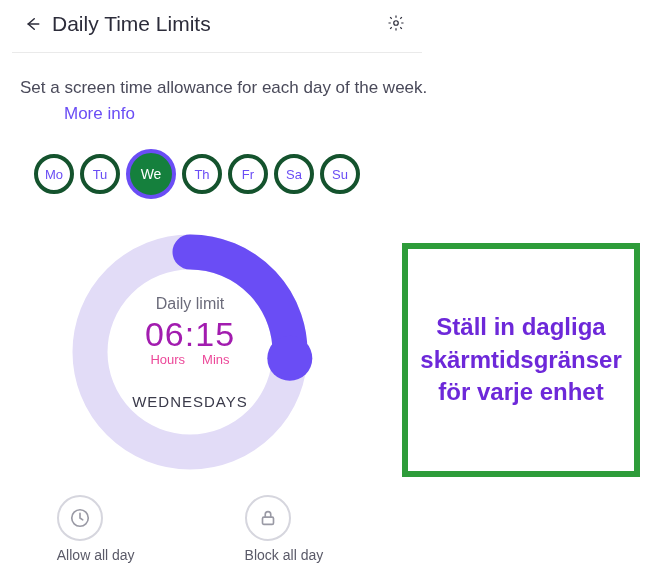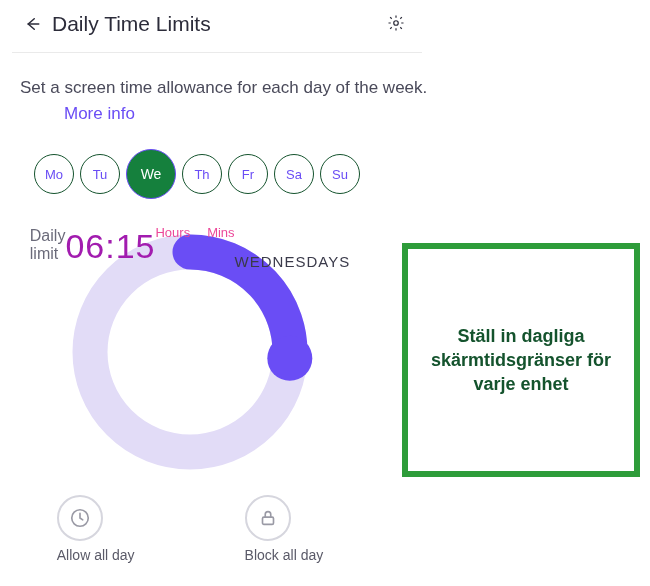--- a/index.html
+++ b/index.html
@@ -59,21 +59,21 @@
     }
     .days-row {
       display: flex;
       gap: 6px;
       padding: 18px 20px 8px 34px;
     }
     .day-chip {
       width: 40px;
       height: 40px;
       border-radius: 50%;
-      border: 1px solid #14532d;
+      border: 4px solid #14532d;
       display: flex;
       align-items: center;
       justify-content: center;
       font-size: 13px;
       font-weight: 500;
       color: #6a4df5;
       cursor: pointer;
       background: #fff;
     }
     .day-chip.selected {
@@ -100,22 +100,22 @@
     .dial {
       width: 250px;
       height: 250px;
       position: relative;
     }
     .dial svg { width: 100%; height: 100%; }
     .dial-center {
       position: absolute;
       top: 0; left: 0; right: 0; bottom: 0;
       display: flex;
-      flex-direction: row;
-      align-items: flex-start;
+      flex-direction: column;
+      align-items: center;
       justify-content: center;
     }
     .daily-limit-label {
       font-size: 16px;
       color: #6b6b7a;
       margin-bottom: 2px;
     }
     .time-display {
       font-size: 34px;
       font-weight: 400;
@@ -168,22 +168,22 @@
       height: 234px;
       border: 6px solid #2e9c3a;
       background: #fff;
       display: flex;
       align-items: center;
       justify-content: center;
       text-align: center;
       padding: 10px;
     }
     .callout-text {
-      color: #14532d;
-      font-size: 18px;
+      color: #6d28d9;
+      font-size: 24px;
       font-weight: 700;
       line-height: 1.35;
     }
   </style>
 </head>
 <body>
 
 <div class="header">
   <div class="back-arrow">
     <svg viewBox="0 0 24 24" width="18" height="18" fill="none" stroke="#2c2c3a" stroke-width="2" stroke-linecap="round">

